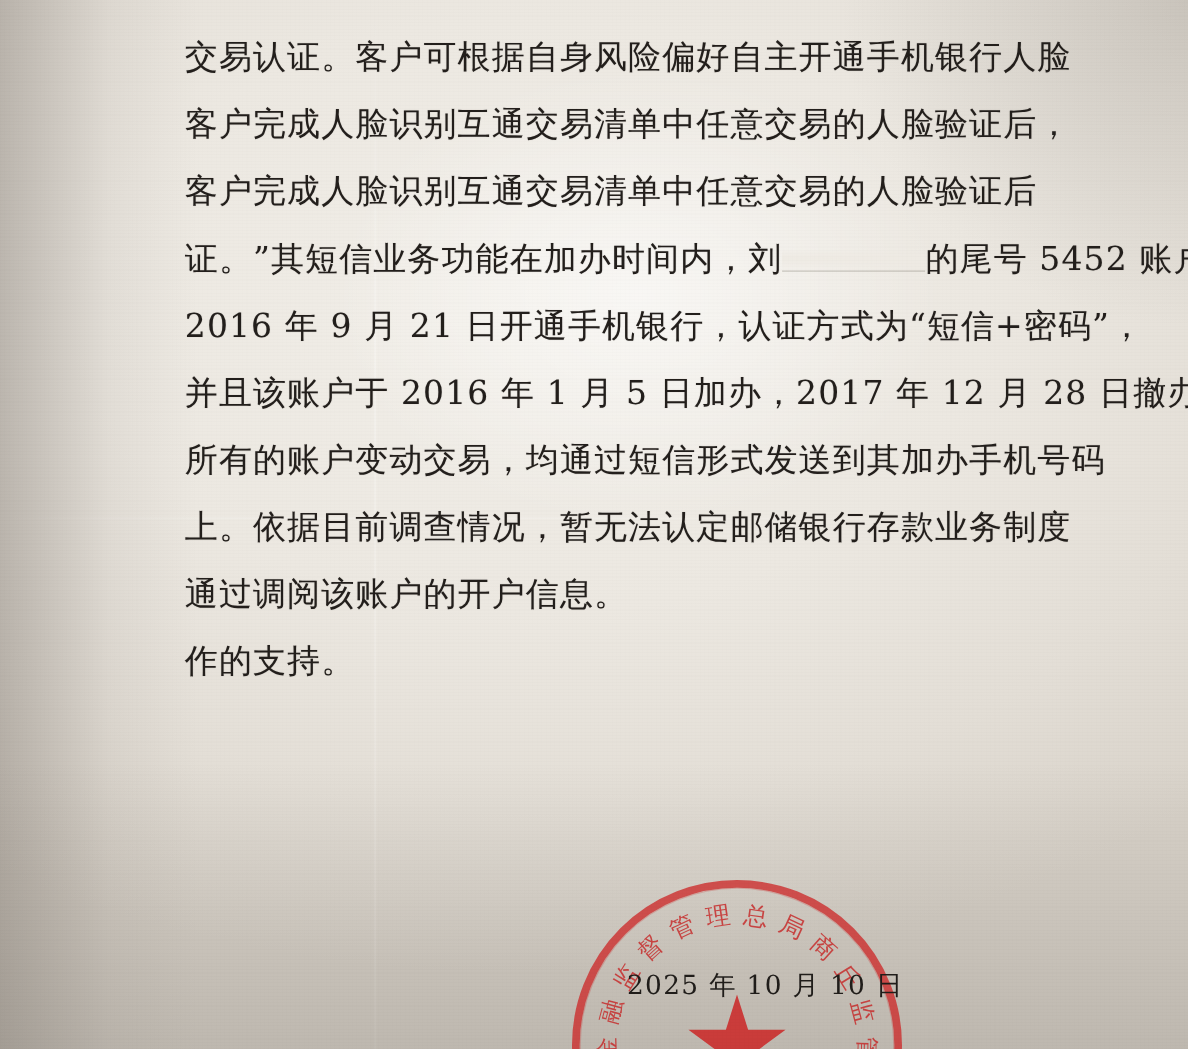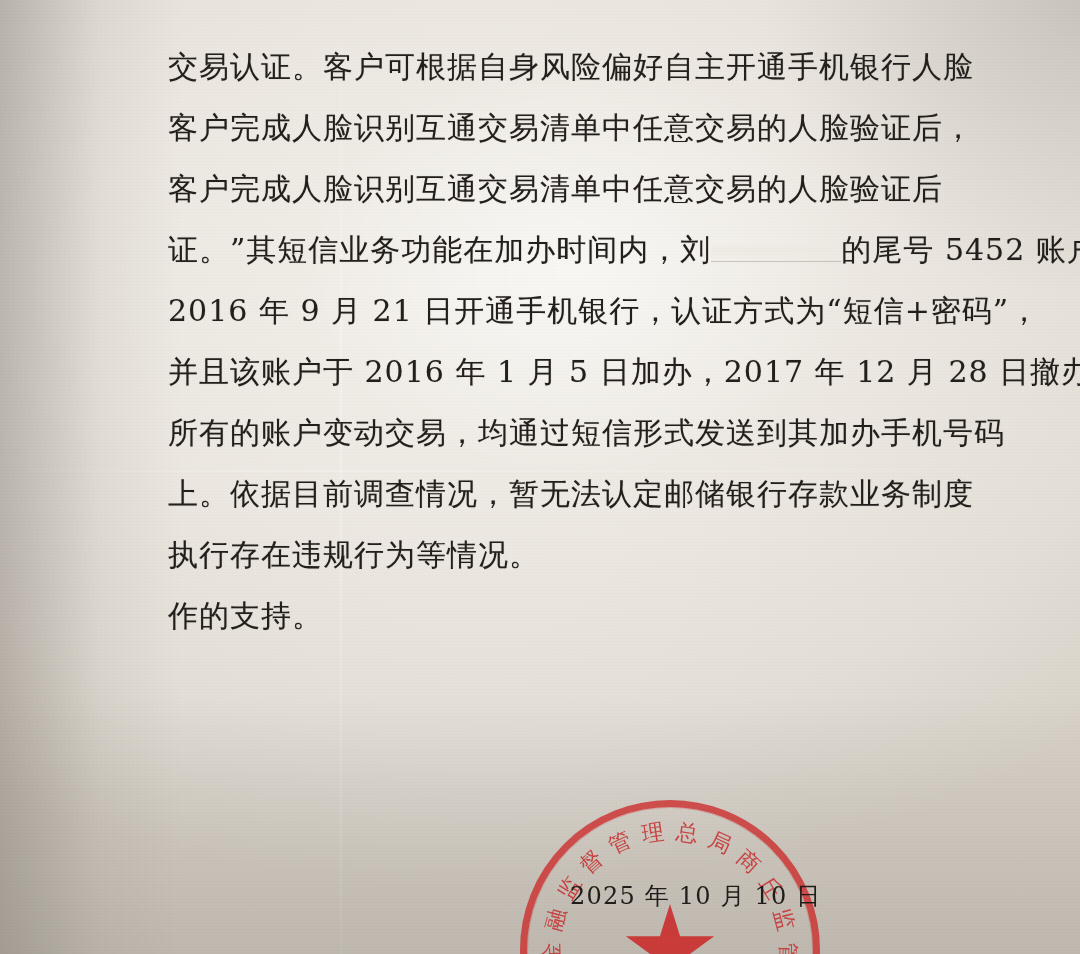--- a/index.html
+++ b/index.html
@@ -66,21 +66,21 @@
     width: 1080px; height: 2px;
     background: linear-gradient(to right, rgba(255,255,255,0.0), rgba(255,255,255,0.45) 30%, rgba(255,255,255,0.0));
     opacity: .45;
     pointer-events: none;
   }
 
   
   .doc-body {
     position: absolute;
     left: 168px;
-    top: 36px;
+    top: 22px;
     width: 800px;
   }
   .line {
     font-size: 30px;
     line-height: 61px;
     letter-spacing: 1.0px;
     color: #231f1c;
     white-space: pre;
     text-shadow: 0 0 1px rgba(35,31,28,0.25);
   }
@@ -176,21 +176,21 @@
 
   <div class="doc-body">
     <div class="line">交易认证。客户可根据自身风险偏好自主开通手机银行人脸</div>
     <div class="line">客户完成人脸识别互通交易清单中任意交易的人脸验证后，</div>
     <div class="line">客户完成人脸识别互通交易清单中任意交易的人脸验证后</div>
     <div class="line"><span>证。”其短信业务功能在加办时间内，刘</span><span class="redact wide"></span><span>的尾号 5452 账户于</span></div>
     <div class="line">2016 年 9 月 21 日开通手机银行，认证方式为“短信+密码”，</div>
     <div class="line">并且该账户于 2016 年 1 月 5 日加办，2017 年 12 月 28 日撤办，</div>
     <div class="line">所有的账户变动交易，均通过短信形式发送到其加办手机号码</div>
     <div class="line">上。依据目前调查情况，暂无法认定邮储银行存款业务制度</div>
-    <div class="line">执行存在违规行为等情况。</div>
+    <div class="line">通过调阅该账户的开户信息。</div>
     <div class="line">作的支持。</div>
   </div>
 
   <div class="seal">
     <div class="seal-ring"></div>
     <div class="seal-text" id="seal-arc">
         <span style="transform: rotate(-91.6667deg) translate(0px, -118px) rotate(0deg) translate(-50%, -50%);">金</span>
         <span style="transform: rotate(-75deg) translate(0px, -118px) rotate(0deg) translate(-50%, -50%);">融</span>
         <span style="transform: rotate(-58.3333deg) translate(0px, -118px) rotate(0deg) translate(-50%, -50%);">监</span>
         <span style="transform: rotate(-41.6667deg) translate(0px, -118px) rotate(0deg) translate(-50%, -50%);">督</span>

